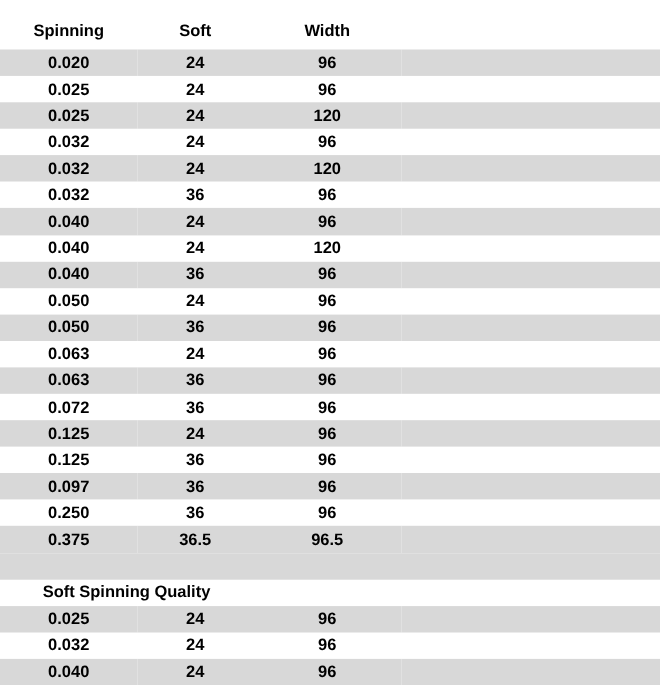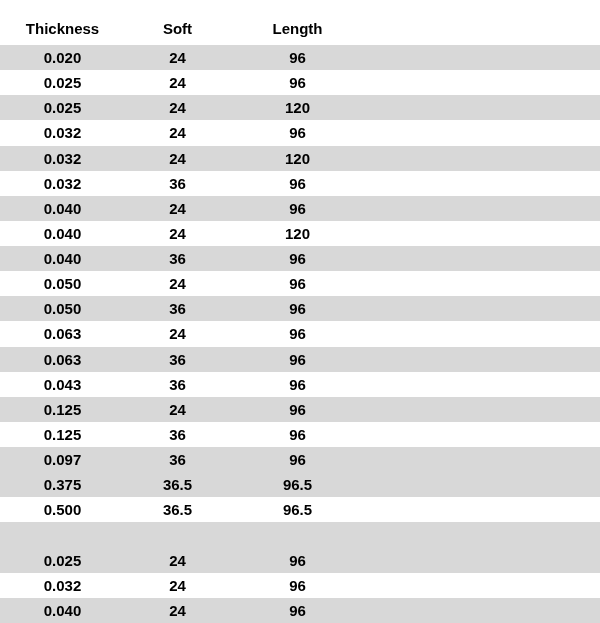--- a/index.html
+++ b/index.html
@@ -51,23 +51,23 @@
 
 <table class="sizes">
   <colgroup>
     <col class="c-thickness">
     <col class="c-width">
     <col class="c-length">
     <col class="c-filler">
   </colgroup>
   <thead>
     <tr>
-      <th>Thickness</th>
+      <th>Spinning</th>
       <th>Soft</th>
-      <th>Length</th>
+      <th>Width</th>
       <th></th>
     </tr>
   </thead>
   <tbody>
       <tr class="stripe">
         <td>0.020</td>
         <td>24</td>
         <td>96</td>
         <td></td>
       </tr>
@@ -137,21 +137,21 @@
         <td>96</td>
         <td></td>
       </tr>
       <tr class="stripe">
         <td>0.063</td>
         <td>36</td>
         <td>96</td>
         <td></td>
       </tr>
       <tr>
-        <td>0.043</td>
+        <td>0.072</td>
         <td>36</td>
         <td>96</td>
         <td></td>
       </tr>
       <tr class="stripe">
         <td>0.125</td>
         <td>24</td>
         <td>96</td>
         <td></td>
       </tr>
@@ -160,37 +160,42 @@
         <td>36</td>
         <td>96</td>
         <td></td>
       </tr>
       <tr class="stripe">
         <td>0.097</td>
         <td>36</td>
         <td>96</td>
         <td></td>
       </tr>
+      <tr>
+        <td>0.250</td>
+        <td>36</td>
+        <td>96</td>
+        <td></td>
+      </tr>
       <tr class="stripe">
         <td>0.375</td>
-        <td>36.5</td>
-        <td>96.5</td>
-        <td></td>
-      </tr>
-      <tr>
-        <td>0.500</td>
         <td>36.5</td>
         <td>96.5</td>
         <td></td>
       </tr>
     </tbody>
   <tbody>
     <tr class="stripe">
       <td colspan="4"></td>
     </tr>
+    <tr>
+      <td colspan="2" class="section-title">Soft Spinning Quality</td>
+      <td></td>
+      <td></td>
+    </tr>
   </tbody>
   <tbody>
       <tr class="stripe">
         <td>0.025</td>
         <td>24</td>
         <td>96</td>
         <td></td>
       </tr>
       <tr>
         <td>0.032</td>

